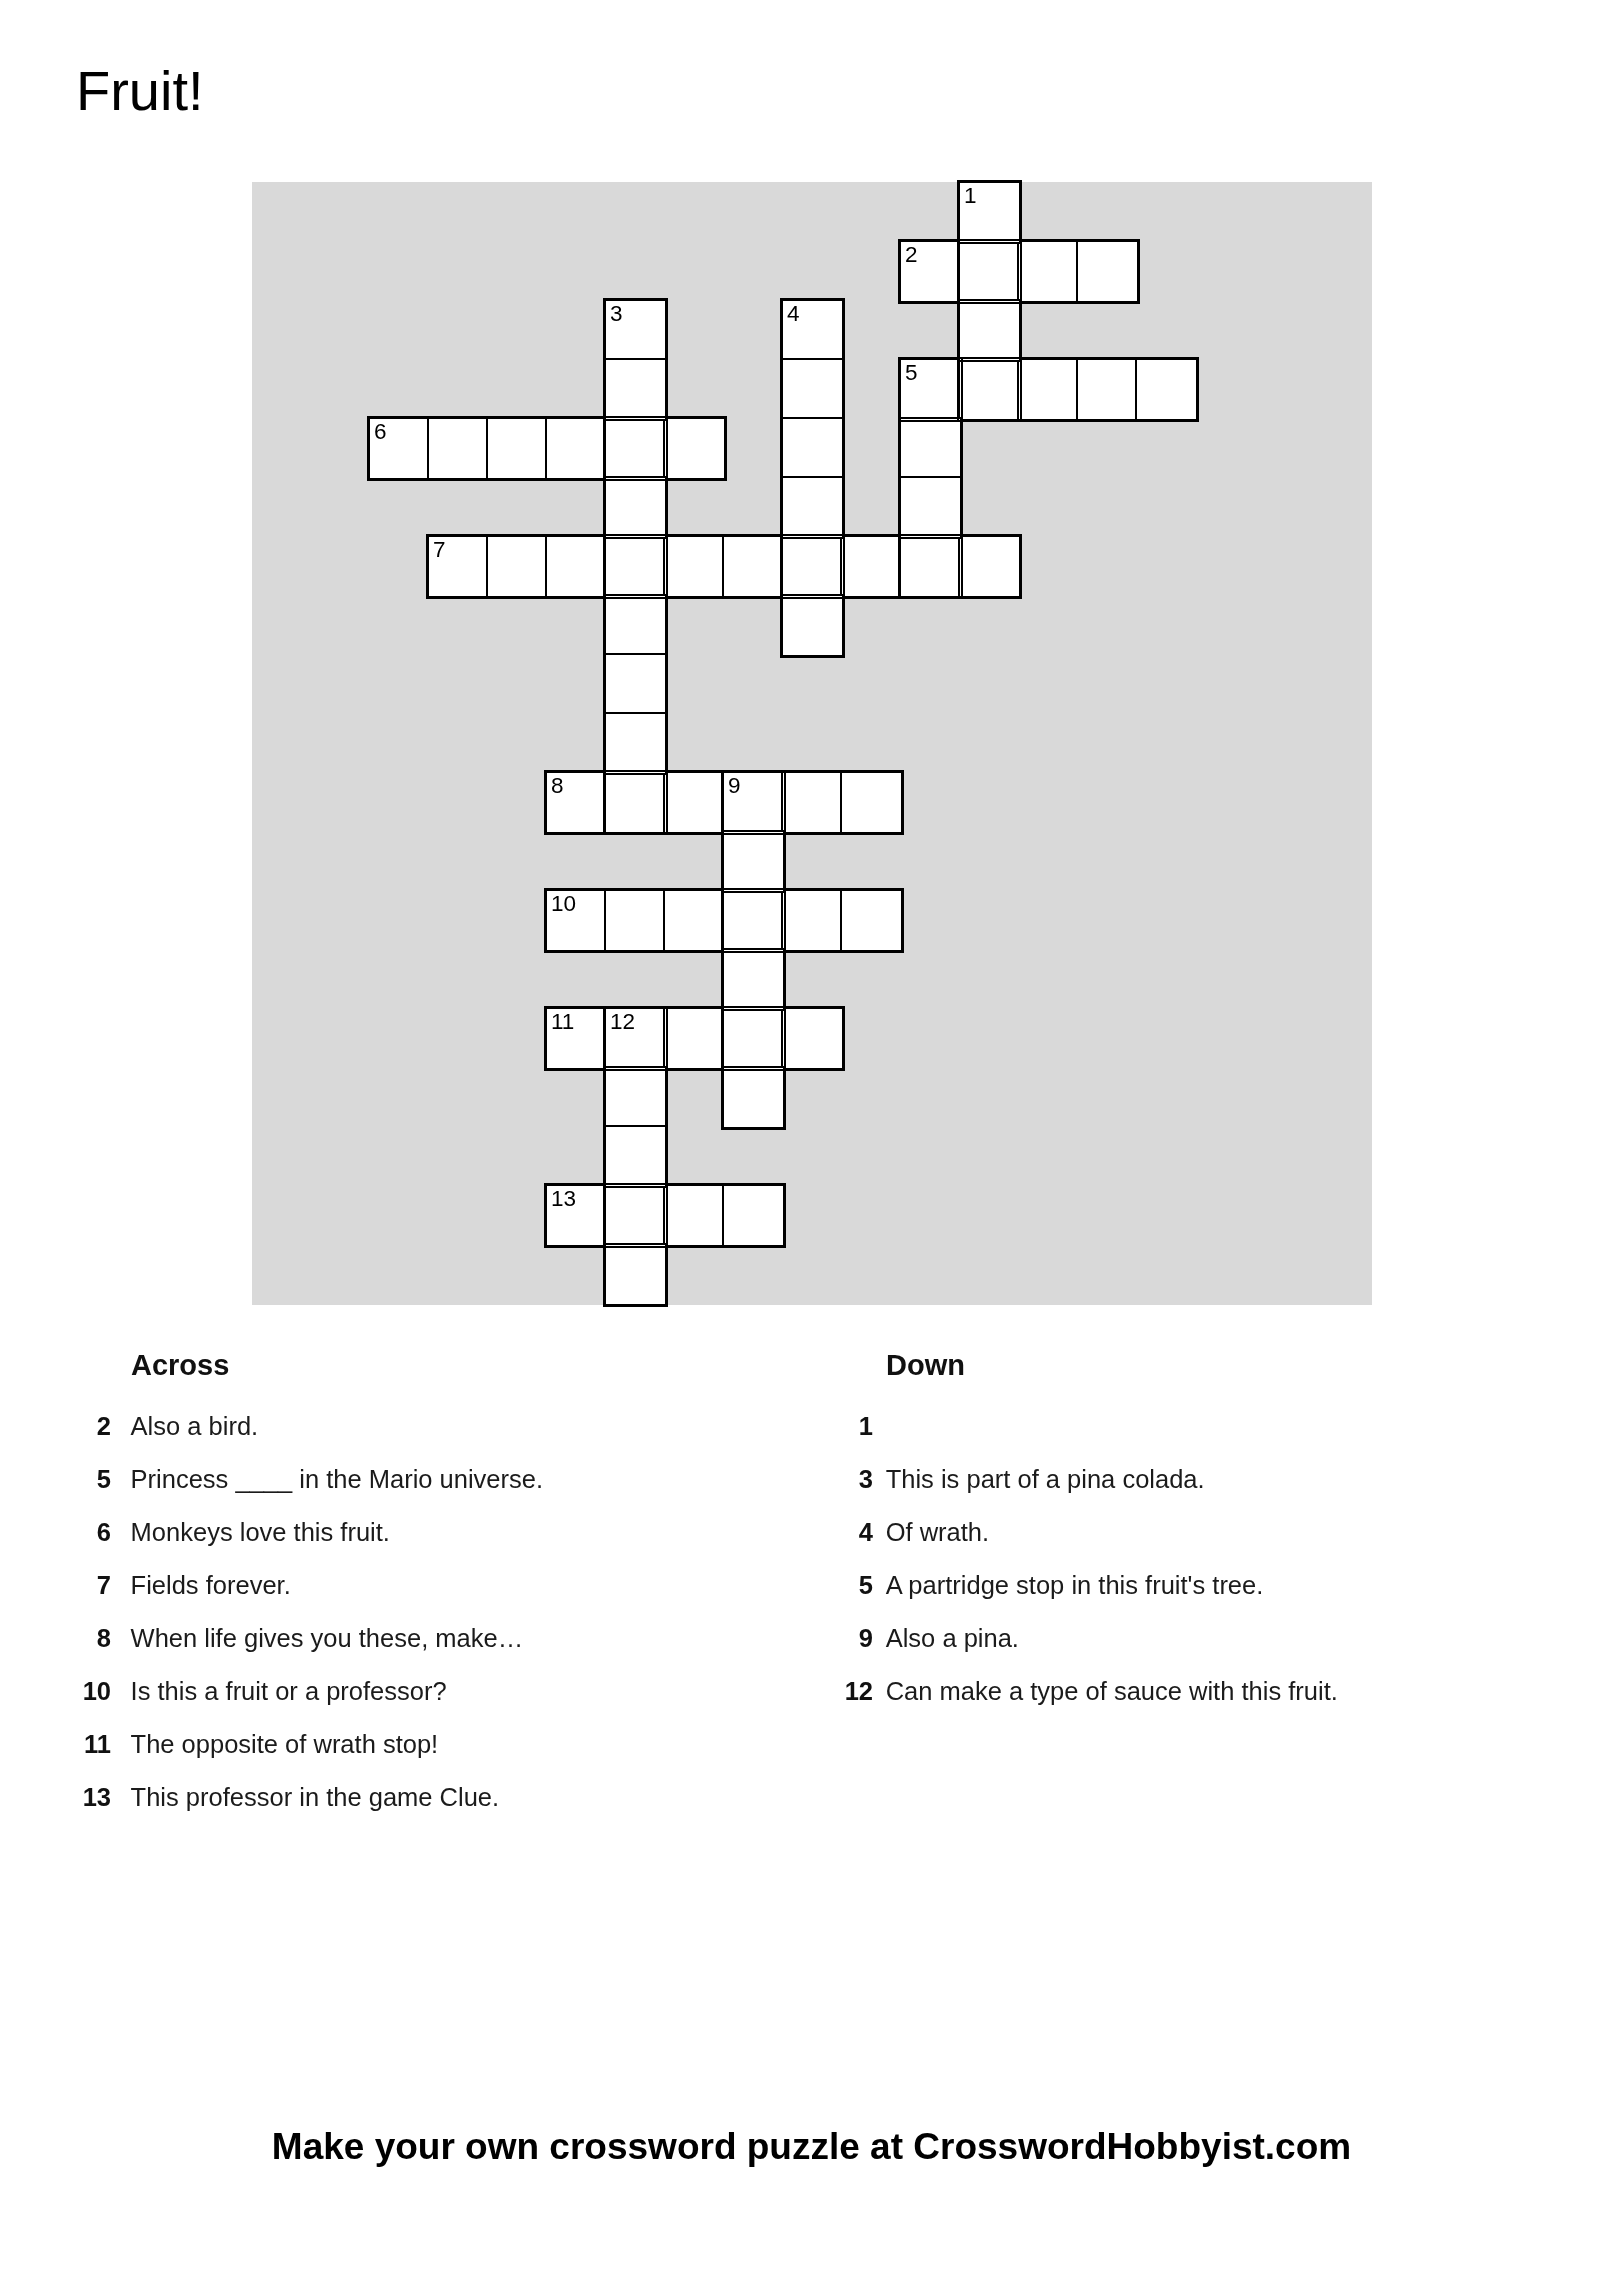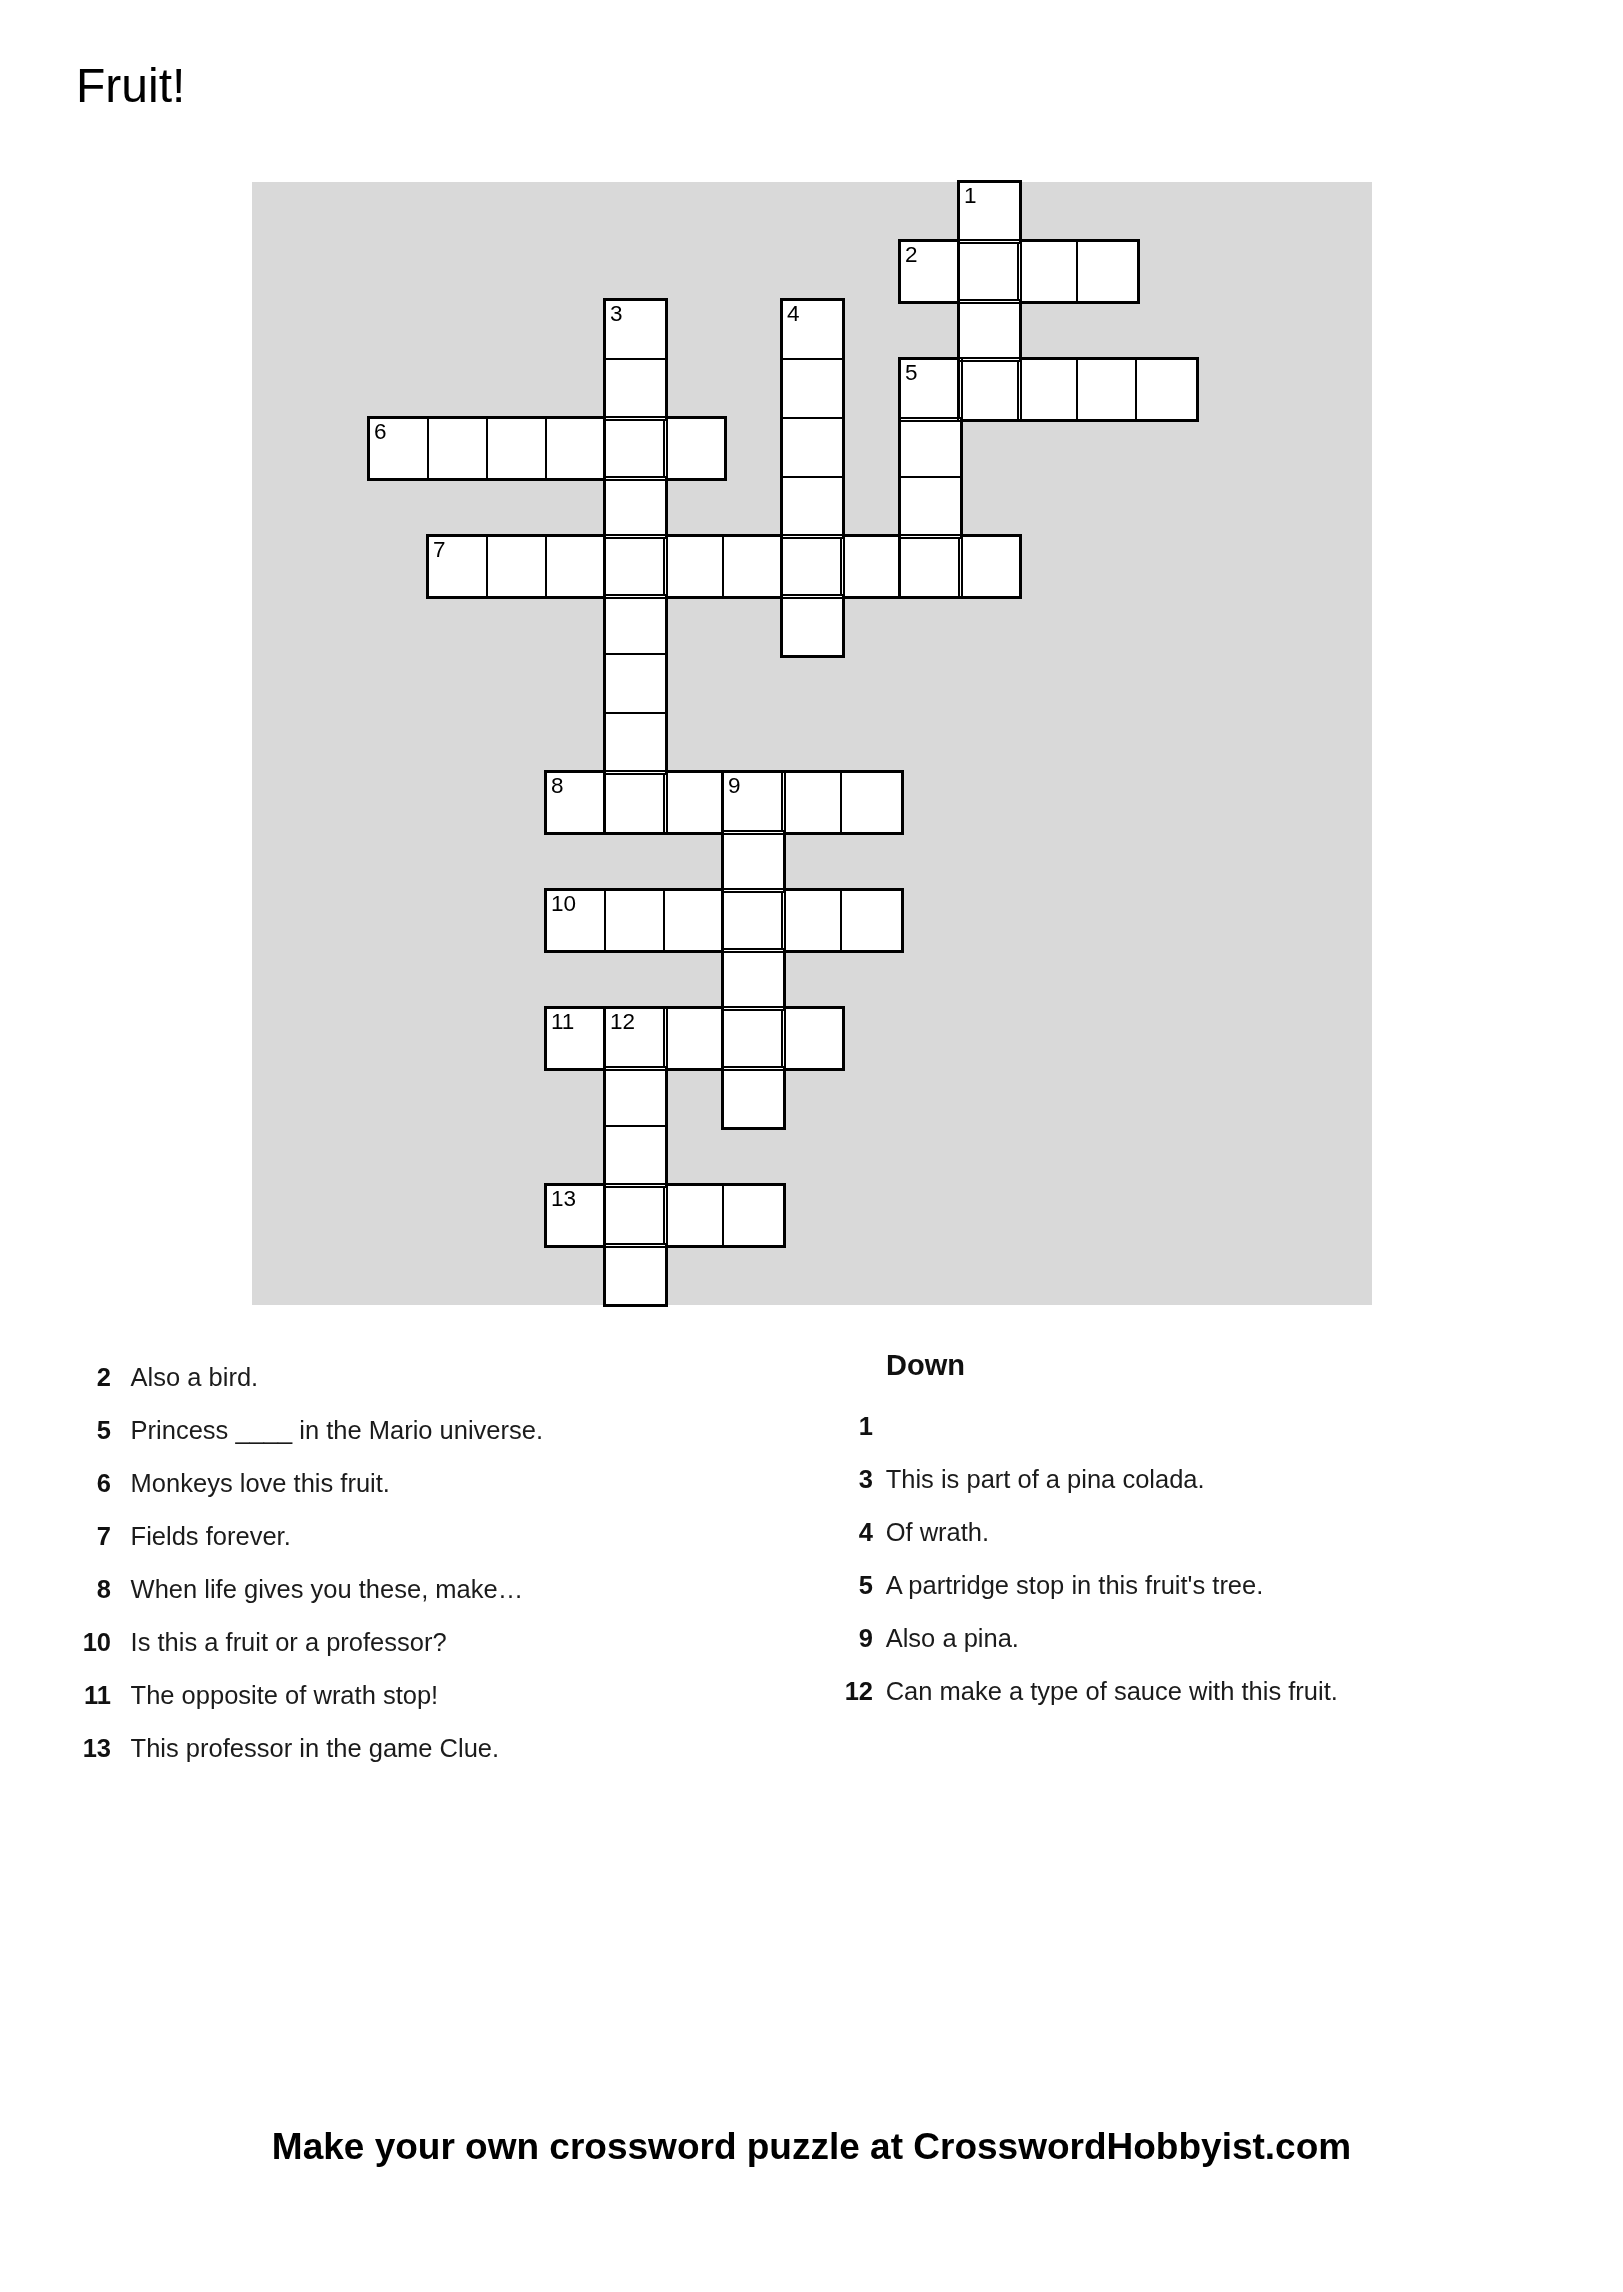--- a/index.html
+++ b/index.html
@@ -7,21 +7,21 @@
     width: 1623px; height: 2293px;
     position: relative;
     background: #ffffff;
     font-family: "Liberation Sans", sans-serif;
     color: #1a1a1a;
     overflow: hidden;
   }
   .page-title {
     position: absolute;
     left: 76px; top: 57px;
-    font-size: 48px;
+    font-size: 56px;
     font-weight: 400;
     color: #000000;
     line-height: 1.2;
   }
   .puzzle-panel {
     position: absolute;
     left: 252px; top: 182px;
     width: 1120px; height: 1123px;
     background: #d9d9d9;
   }
@@ -195,20 +195,21 @@
     <div class="word-outline" style="left: 292px; top: 1001px; width: 242px; height: 65px;"></div>
     <div class="word-outline" style="left: 705px; top: -2px; width: 65px; height: 242px;"></div>
     <div class="word-outline" style="left: 351px; top: 116px; width: 65px; height: 537px;"></div>
     <div class="word-outline" style="left: 528px; top: 116px; width: 65px; height: 360px;"></div>
     <div class="word-outline" style="left: 646px; top: 175px; width: 65px; height: 242px;"></div>
     <div class="word-outline" style="left: 469px; top: 588px; width: 65px; height: 360px;"></div>
     <div class="word-outline" style="left: 351px; top: 824px; width: 65px; height: 301px;"></div>
   </div>
 
 <div class="clue-section across">
+  <div class="clue-heading">Across</div>
   <div class="clue">
       <span class="cnum">2</span>
       <span class="ctext">Also a bird.</span>
     </div>
   <div class="clue">
       <span class="cnum">5</span>
       <span class="ctext">Princess ____ in the Mario universe.</span>
     </div>
   <div class="clue">
       <span class="cnum">6</span>

